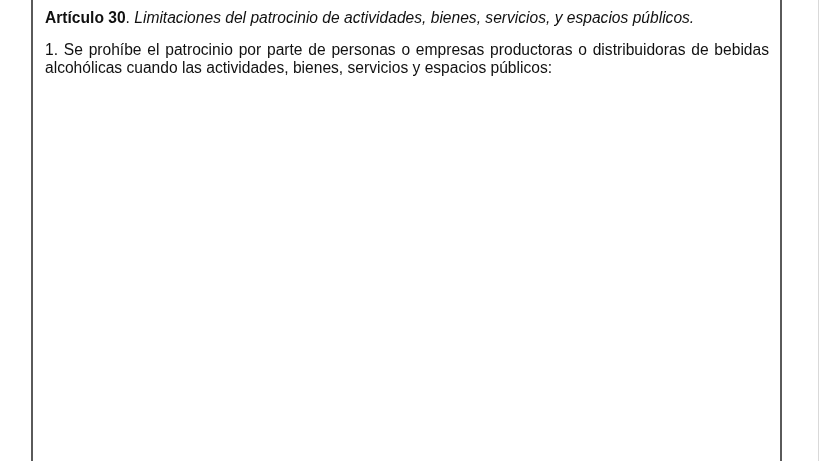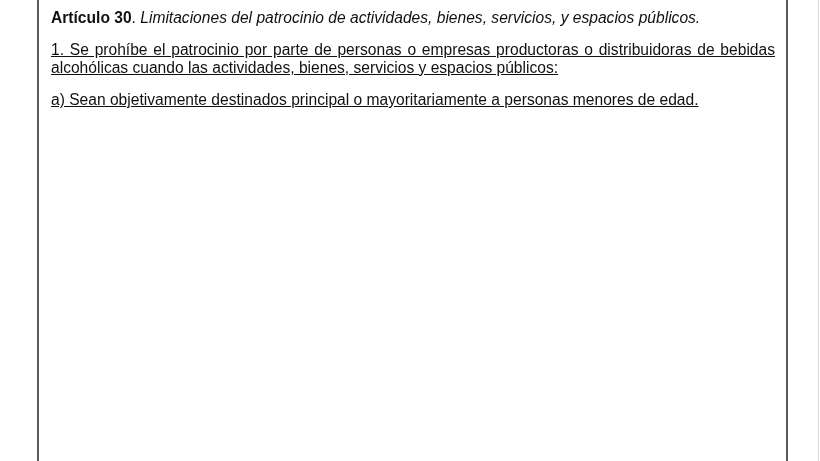--- a/index.html
+++ b/index.html
@@ -17,21 +17,20 @@
     }
     .page-frame {
       position: absolute;
       left: 31px;
       top: 0;
       width: 747px;
       height: 461px;
       border-left: 2px solid #5a5a5a;
       border-right: 2px solid #5a5a5a;
       background: #ffffff;
-      margin-left: 6px;
     }
     .right-edge {
       position: absolute;
       left: 818px;
       top: 0;
       width: 1px;
       height: 461px;
       background: #d9d9d9;
     }
     .content {
@@ -39,36 +38,34 @@
       left: 12px;
       top: 9px;
       width: 724px;
       font-size: 15.6px;
       line-height: 18px;
     }
     .para {
       margin: 0 0 14px 0;
       text-align: justify;
       text-align-last: left;
-      text-decoration: underline;
     }
     .heading {
       margin: 0 0 14px 0;
     }
     .heading .art-num {
       font-weight: bold;
     }
     .heading .art-title {
       font-style: italic;
     }
   </style>
 </head>
 <body>
 
 <div class="page-frame">
   <div class="content">
     <p class="heading"><span class="art-num">Artículo 30</span><span>. </span><span class="art-title">Limitaciones del patrocinio de actividades, bienes, servicios, y espacios públicos.</span></p>
 
     <p class="para">1. Se prohíbe el patrocinio por parte de personas o empresas productoras o distribuidoras de bebidas alcohólicas cuando las actividades, bienes, servicios y espacios públicos:</p>
-    <p class="para">a) Sean objetivamente destinados principal o mayoritariamente a personas menores de edad.</p>
   </div>
 </div>
 <div class="right-edge"></div>
 
 </body></html>

